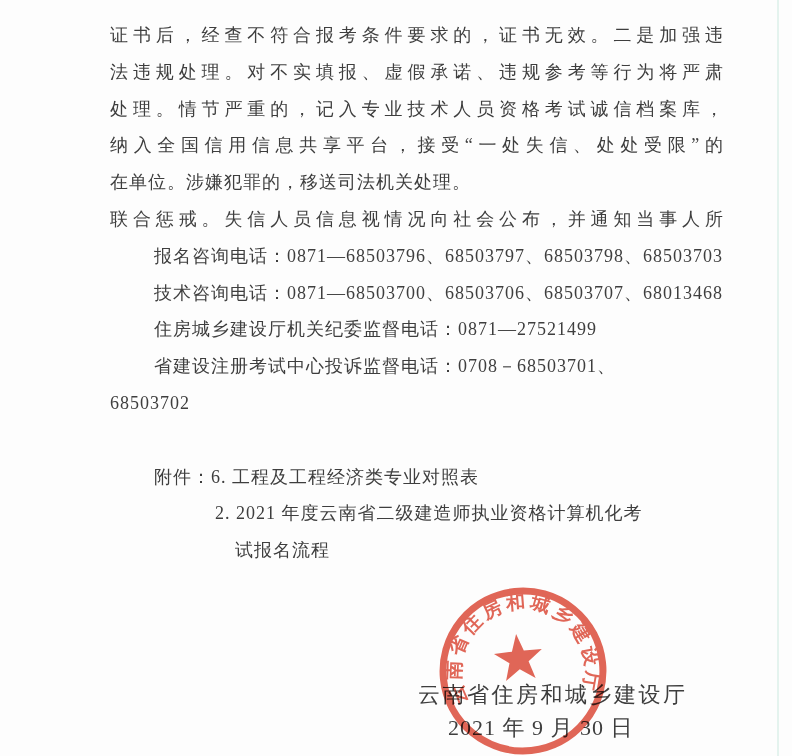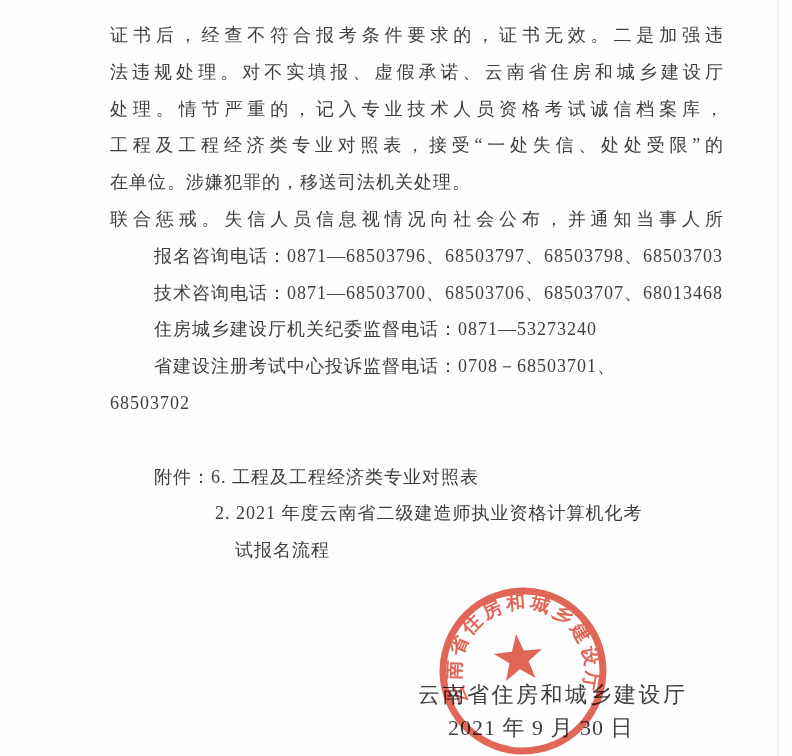--- a/index.html
+++ b/index.html
@@ -79,28 +79,28 @@
     filter: blur(0.3px);
   }
 </style>
 </head>
 <body>
 
 <div class="page">
 
   <div class="body-text">
     <div class="ln just">证书后，经查不符合报考条件要求的，证书无效。二是加强违</div>
-    <div class="ln just">法违规处理。对不实填报、虚假承诺、云南省住房和城乡建设厅</div>
+    <div class="ln just">法违规处理。对不实填报、虚假承诺、违规参考等行为将严肃</div>
     <div class="ln just">处理。情节严重的，记入专业技术人员资格考试诚信档案库，</div>
-    <div class="ln just">工程及工程经济类专业对照表，接受“一处失信、处处受限”的</div>
+    <div class="ln just">纳入全国信用信息共享平台，接受“一处失信、处处受限”的</div>
     <div class="ln">在单位。涉嫌犯罪的，移送司法机关处理。</div>
     <div class="ln just">联合惩戒。失信人员信息视情况向社会公布，并通知当事人所</div>
     <div class="ln ind2">报名咨询电话：0871—68503796、68503797、68503798、68503703</div>
     <div class="ln ind2">技术咨询电话：0871—68503700、68503706、68503707、68013468</div>
-    <div class="ln ind2">住房城乡建设厅机关纪委监督电话：0871—53273240</div>
+    <div class="ln ind2">住房城乡建设厅机关纪委监督电话：0871—27521499</div>
     <div class="ln ind2">省建设注册考试中心投诉监督电话：0708－68503701、</div>
     <div class="ln">68503702</div>
     <div class="ln"></div>
     <div class="ln ind2">附件：6. 工程及工程经济类专业对照表</div>
     <div class="ln ind-a">2. 2021 年度云南省二级建造师执业资格计算机化考</div>
     <div class="ln ind-b">试报名流程</div>
   </div>
 
   <div class="signature">云南省住房和城乡建设厅</div>
   <div class="sign-date">2021 年 9 月 30 日</div>

